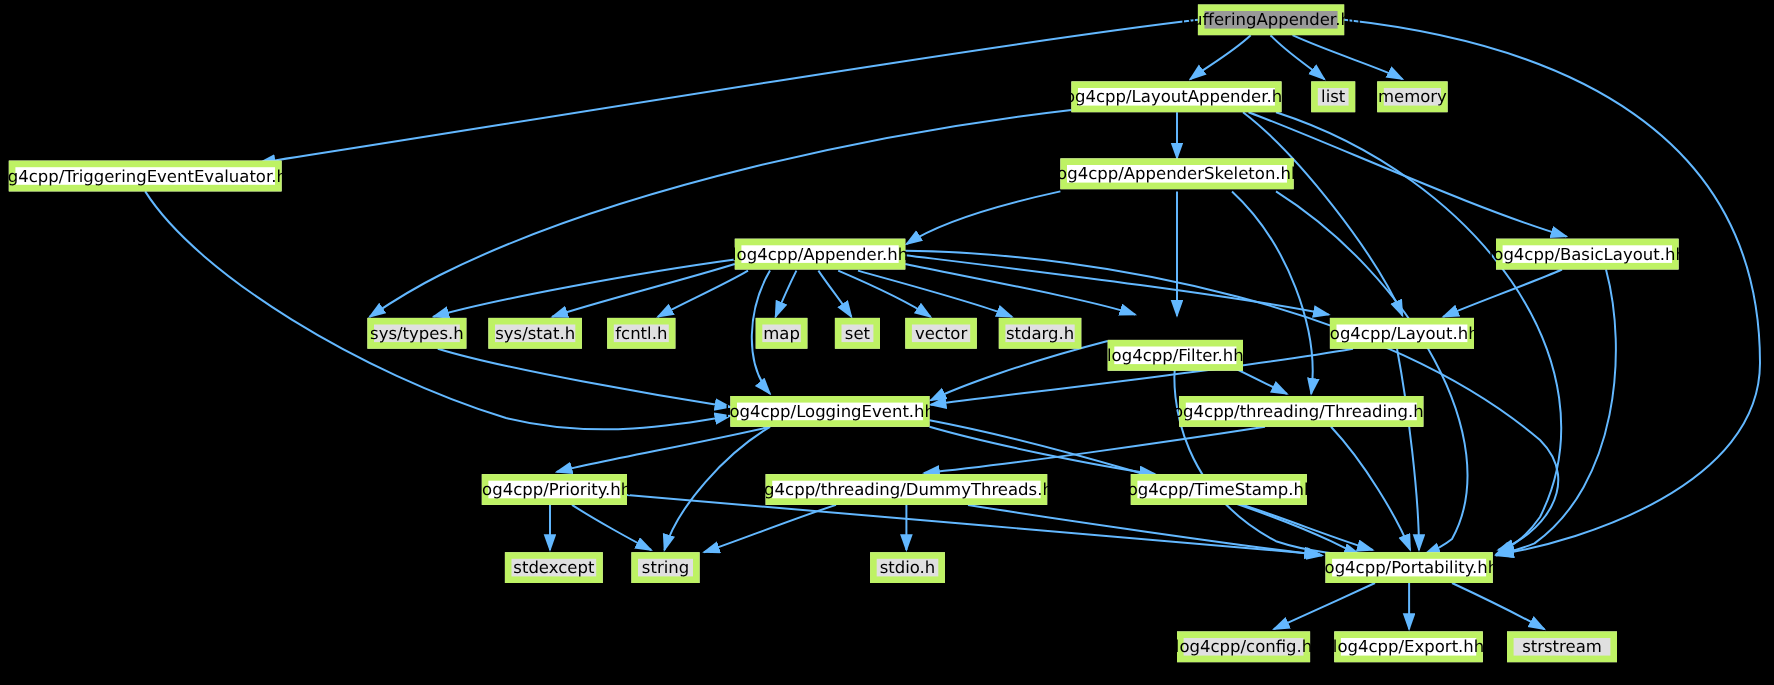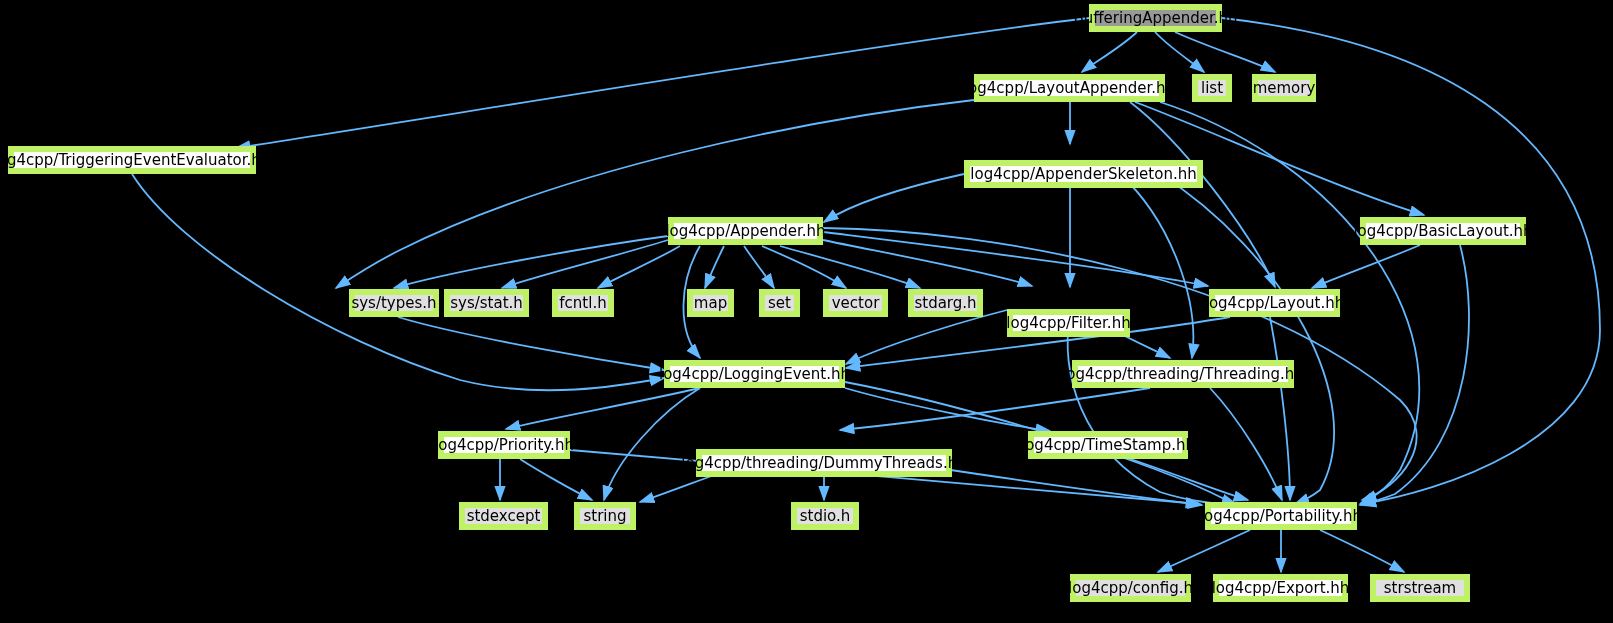--- a/index.html
+++ b/index.html
@@ -113,30 +113,30 @@
       </div>
       <div class="node sys" style="left: 1192px; top: 74px; width: 40px;">
         <span>list</span>
       </div>
       <div class="node sys" style="left: 1252px; top: 74px; width: 64px;">
         <span>memory</span>
       </div>
       <div class="node proj" style="left: 8px; top: 146px; width: 248px;">
         <span>log4cpp/TriggeringEventEvaluator.hh</span>
       </div>
-      <div class="node proj" style="left: 964px; top: 160px; width: 239px;">
+      <div class="node proj" style="left: 964px; top: 144px; width: 212px;">
         <span>log4cpp/AppenderSkeleton.hh</span>
       </div>
       <div class="node proj" style="left: 1360px; top: 217px; width: 166px;">
         <span>log4cpp/BasicLayout.hh</span>
       </div>
       <div class="node proj" style="left: 668px; top: 217px; width: 155px;">
         <span>log4cpp/Appender.hh</span>
       </div>
-      <div class="node sys" style="left: 349px; top: 289px; width: 90px;">
+      <div class="node sys" style="left: 334px; top: 289px; width: 90px;">
         <span>sys/types.h</span>
       </div>
       <div class="node sys" style="left: 444px; top: 289px; width: 85px;">
         <span>sys/stat.h</span>
       </div>
       <div class="node sys" style="left: 552px; top: 289px; width: 62px;">
         <span>fcntl.h</span>
       </div>
       <div class="node sys" style="left: 687px; top: 289px; width: 47px;">
         <span>map</span>
@@ -158,21 +158,21 @@
       </div>
       <div class="node proj" style="left: 664px; top: 360px; width: 181px;">
         <span>log4cpp/LoggingEvent.hh</span>
       </div>
       <div class="node proj" style="left: 1072px; top: 360px; width: 222px;">
         <span>log4cpp/threading/Threading.hh</span>
       </div>
       <div class="node proj" style="left: 438px; top: 431px; width: 132px;">
         <span>log4cpp/Priority.hh</span>
       </div>
-      <div class="node proj" style="left: 696px; top: 449px; width: 256px;">
+      <div class="node proj" style="left: 696px; top: 431px; width: 256px;">
         <span>log4cpp/threading/DummyThreads.hh</span>
       </div>
       <div class="node proj" style="left: 1028px; top: 431px; width: 160px;">
         <span>log4cpp/TimeStamp.hh</span>
       </div>
       <div class="node sys" style="left: 459px; top: 502px; width: 89px;">
         <span>stdexcept</span>
       </div>
       <div class="node sys" style="left: 574px; top: 502px; width: 62px;">
         <span>string</span>

